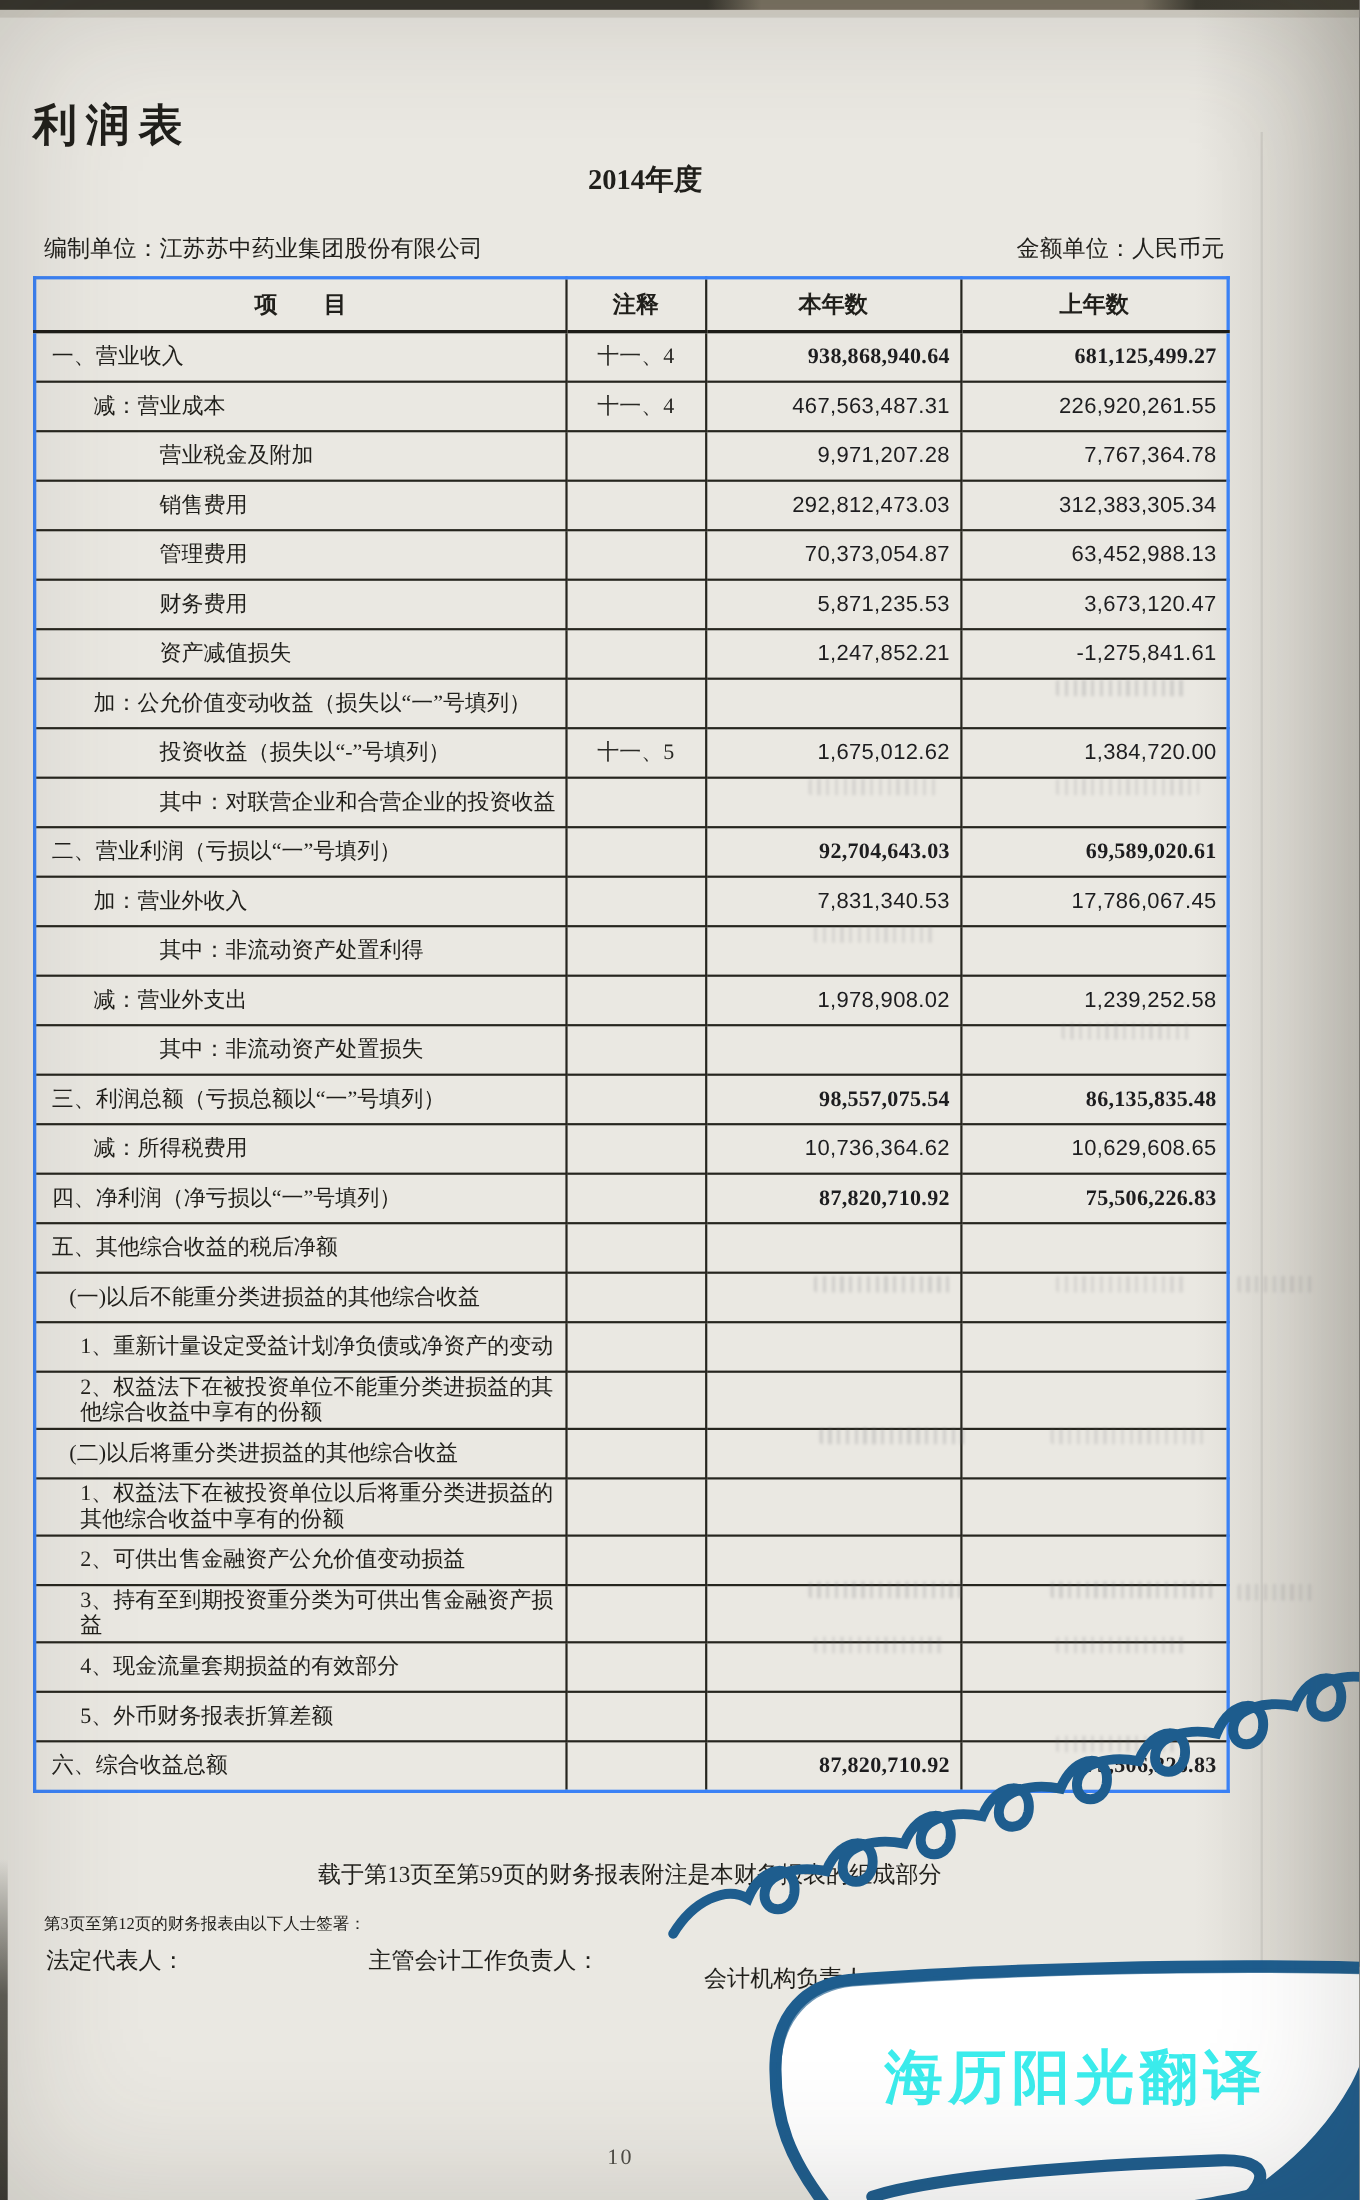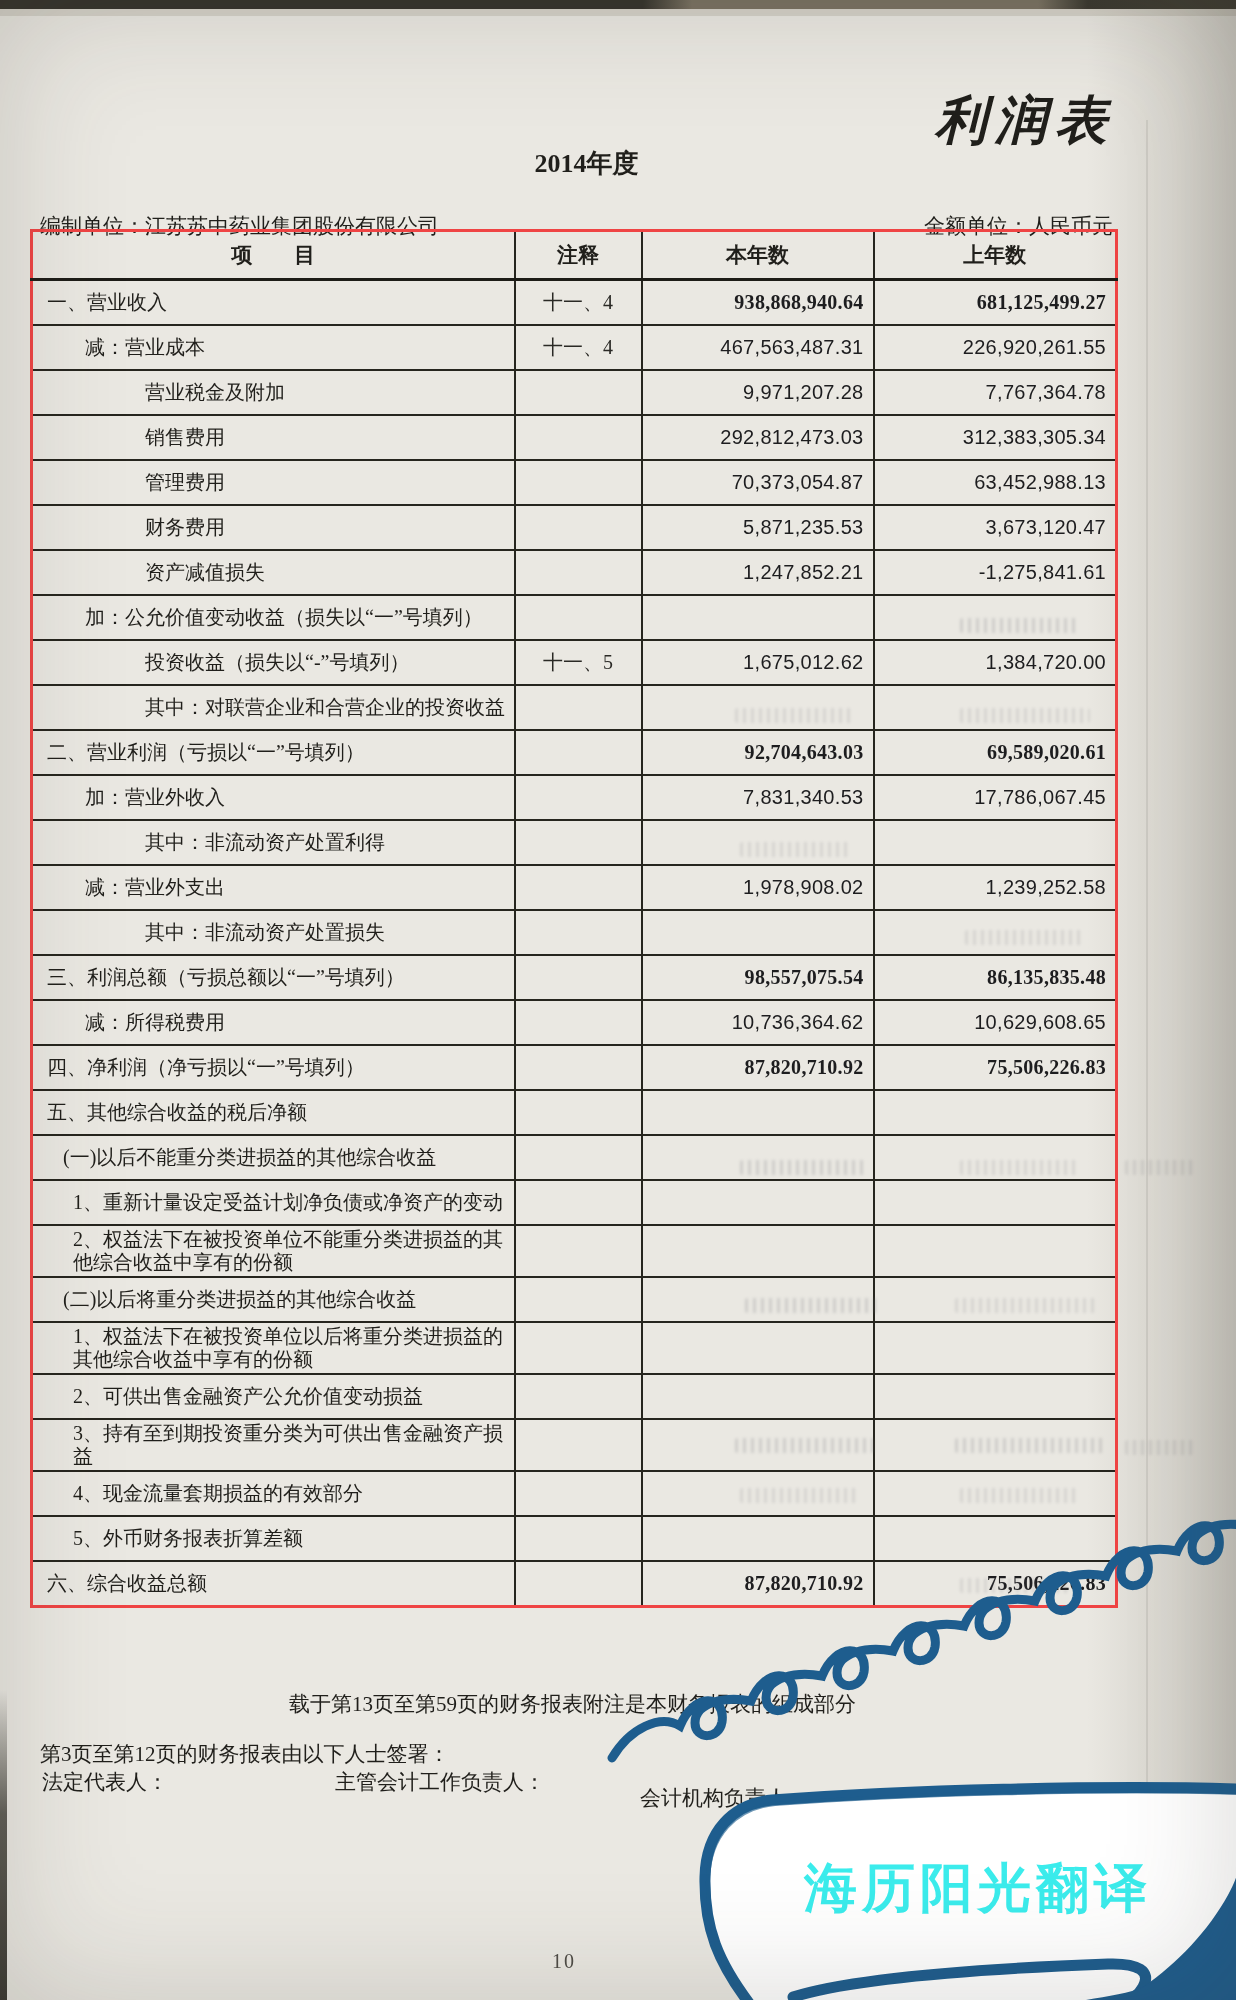--- a/index.html
+++ b/index.html
@@ -9,46 +9,46 @@
   .edge-top{position:absolute;left:0;top:0;width:1236px;height:9px;
             background:linear-gradient(90deg,#35332c 0 52%,#7a7262 56% 84%,#3a382f 88%);}
   .edge-top2{position:absolute;left:0;top:9px;width:1236px;height:7px;background:#cfccc3;opacity:.8;}
   .edge-left{position:absolute;left:0;top:1690px;width:7px;height:310px;
              background:linear-gradient(180deg,rgba(50,48,40,0) 0,rgba(50,48,40,.75) 40%,rgba(40,38,32,.9));}
   .shade-right{position:absolute;top:0;right:0;width:150px;height:2000px;pointer-events:none;
                background:linear-gradient(90deg,rgba(90,85,70,0),rgba(90,85,70,.13) 60%,rgba(70,66,54,.22));}
   .crease{position:absolute;top:120px;left:1146px;width:2px;height:1700px;background:rgba(60,56,46,.10);}
   .vignette{position:absolute;inset:0;pointer-events:none;box-shadow:inset 0 0 130px rgba(62,57,45,.20);}
 
-  .title{position:absolute;left:30px;top:86px;width:1085px;text-align:right;
-         font-size:52px;font-weight:bold;letter-spacing:8px;font-style:italic;}
+  .title{position:absolute;left:30px;top:86px;width:1085px;text-align:left;
+         font-size:40px;font-weight:bold;letter-spacing:8px;}
   .period{position:absolute;left:44px;top:146px;width:1085px;text-align:center;
           font-size:26px;font-weight:bold;}
   .meta{position:absolute;left:30px;top:212px;width:1085px;font-size:21px;}
   .meta .left{position:absolute;left:10px;top:0;}
   .meta .right{position:absolute;right:2px;top:0;}
 
-  table.stmt{position:absolute;left:30px;top:229px;width:1085px;border-collapse:collapse;
-             table-layout:fixed;border:3px solid #ef4444;}
+  table.stmt{position:absolute;left:30px;top:251px;width:1085px;border-collapse:collapse;
+             table-layout:fixed;border:3px solid #3b82f6;}
   .stmt th,.stmt td{border:2px solid #26251e;vertical-align:middle;}
   .stmt th{height:44px;font-size:21px;font-weight:600;border-bottom:3px solid #1d1c17;}
   .stmt td{height:39px;font-size:20px;line-height:1.15;}
   .c-item{text-align:left;padding:2px 6px 2px 0;}
   .lvl0{padding-left:14px;}
   .lvl1{padding-left:52px;}
   .lvl2{padding-left:112px;}
   .lvl3{padding-left:30px;}
   .lvl4{padding-left:40px;}
   .c-note{text-align:center;font-size:19px;color:#2a2925;margin-top:42px;}
   .c-num{text-align:right;padding-right:9px;font-family:"Liberation Sans",sans-serif;
          font-size:20px;letter-spacing:.3px;color:#1d1d1f;}
   tr.bold .c-num{font-weight:700;font-family:Liberation Serif, serif;}
 
   .note1{position:absolute;left:30px;top:1690px;width:1085px;text-align:center;font-size:21px;}
-  .note2{position:absolute;left:40px;top:1740px;font-size:21px;}
+  .note2{position:absolute;left:40px;top:1740px;font-size:15px;}
   .sig{position:absolute;top:1768px;font-size:21px;}
   .sig1{left:42px;} .sig2{left:335px;} .sig3{left:640px;margin-top:16px;}
   .pageno{position:absolute;left:552px;top:1950px;font-size:20px;color:#4e4c46;
           font-family:"Liberation Serif",serif;letter-spacing:2px;}
 
   
   .smudge{position:absolute;height:15px;border-radius:3px;opacity:.16;filter:blur(1.6px);
           background:repeating-linear-gradient(90deg,#6e6e74 0 3px,transparent 3px 8px);}
   .sm-dark{opacity:.22;}
 

